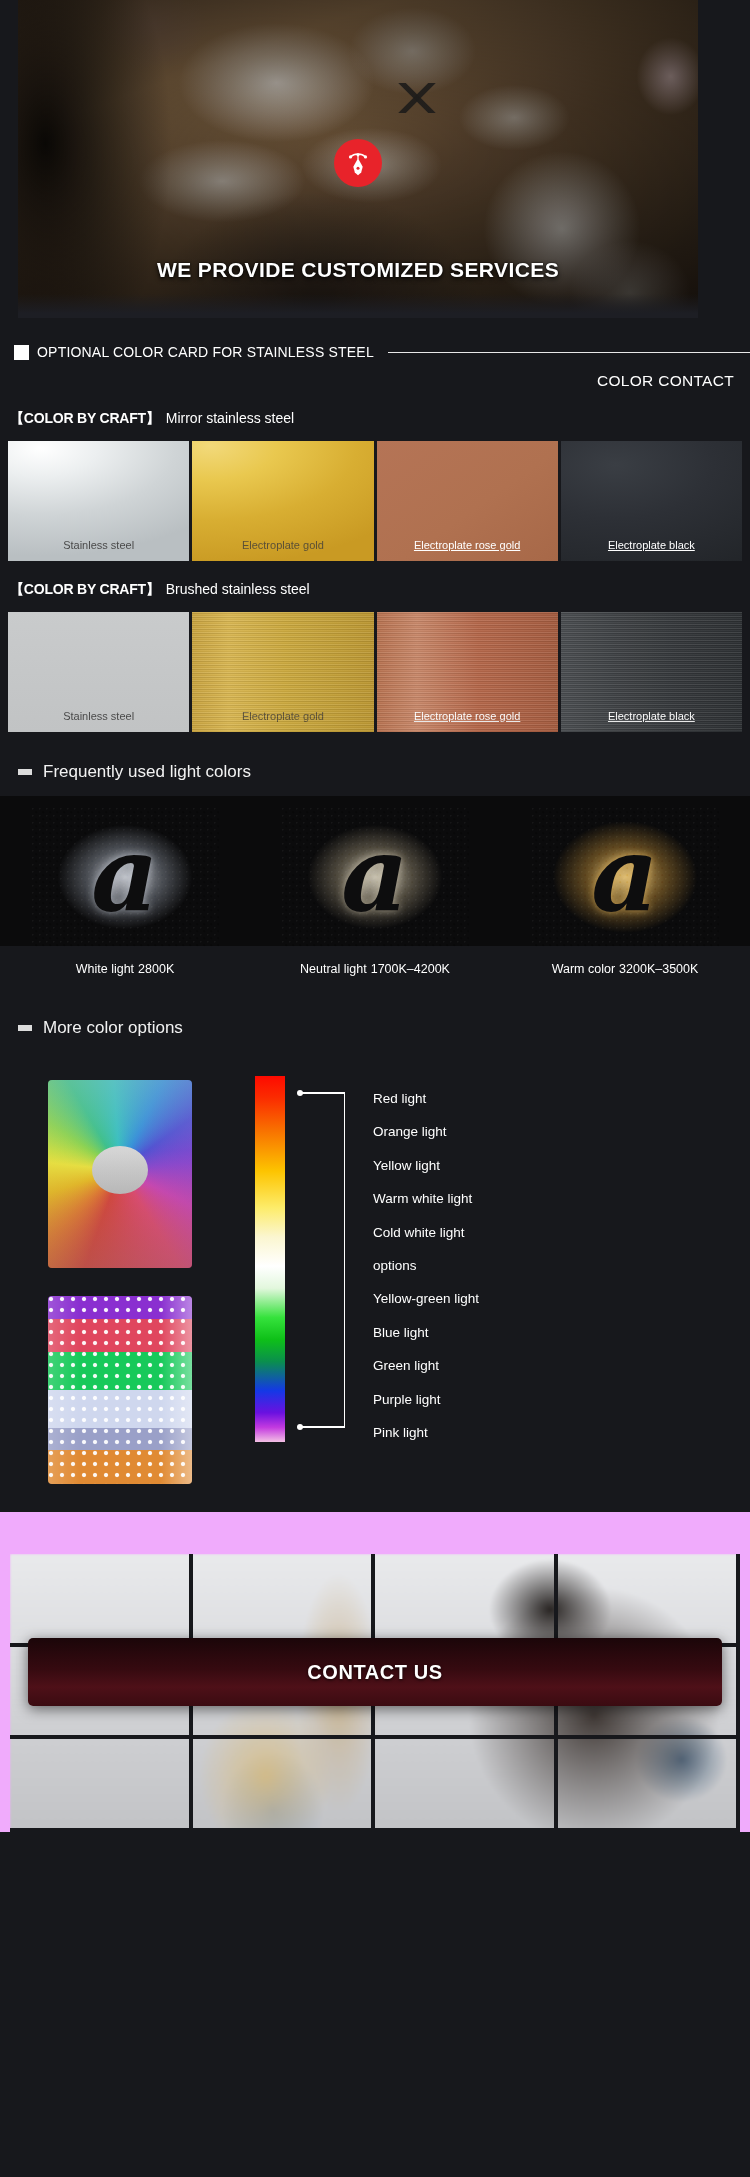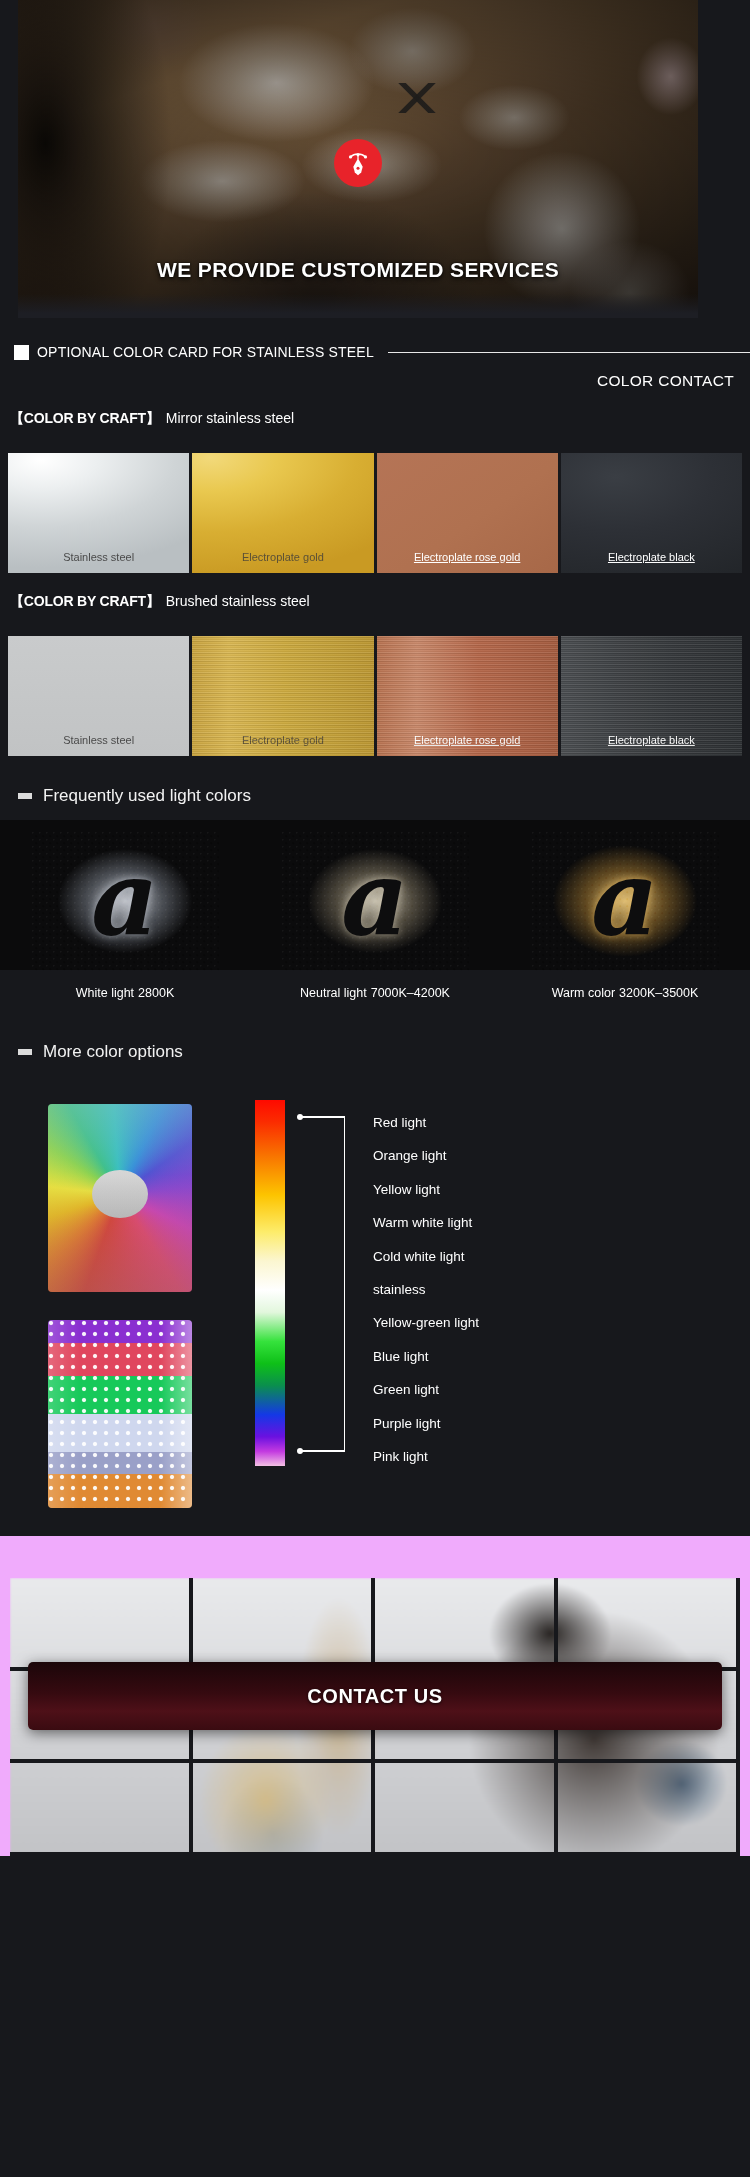--- a/index.html
+++ b/index.html
@@ -131,21 +131,21 @@
     text-align: right;
     color: #ffffff;
     font-size: 15.5px;
     letter-spacing: 0.3px;
     padding: 12px 16px 0 0;
     font-family: "Liberation Sans", sans-serif;
   }
 
   
   .craft-label {
-    padding: 20px 10px 25px 10px;
+    padding: 20px 10px 13px 10px;
     color: #ffffff;
     font-size: 14px;
     font-family: "Liberation Sans", sans-serif;
   }
   .craft-label .brk { font-weight: bold; letter-spacing: -0.2px; }
   .craft-label .name { margin-left: 6px; }
 
   
   .swatch-row {
     display: flex;
@@ -571,21 +571,21 @@
       </div>
     </div>
     <div class="lights-row" style="padding-top:0">
       <div class="light-cell" style="height:auto">
         <div class="light-caption">
           <span>White light</span><span class="k">2800K</span>
         </div>
       </div>
       <div class="light-cell" style="height:auto">
         <div class="light-caption">
-          <span>Neutral light</span><span class="k">7000K–4200K</span>
+          <span>Neutral light</span><span class="k">1700K–4200K</span>
         </div>
       </div>
       <div class="light-cell" style="height:auto">
         <div class="light-caption">
           <span>Warm color</span><span class="k">3200K–3500K</span>
         </div>
       </div>
     </div>
 
     <div class="sec-head2" style="padding-top:42px">
@@ -606,21 +606,21 @@
           <div class="bracket-line bracket-hb"></div>
           <div class="bracket-dot dot-t"></div>
           <div class="bracket-dot dot-b"></div>
         </div>
         <div class="color-list">
           <div class="color-item">Red light</div>
           <div class="color-item">Orange light</div>
           <div class="color-item">Yellow light</div>
           <div class="color-item">Warm white light</div>
           <div class="color-item">Cold white light</div>
-          <div class="color-item">stainless</div>
+          <div class="color-item">options</div>
           <div class="color-item">Yellow-green light</div>
           <div class="color-item">Blue light</div>
           <div class="color-item">Green light</div>
           <div class="color-item">Purple light</div>
           <div class="color-item">Pink light</div>
         </div>
       </div>
     </div>
 
     <div class="contact">

